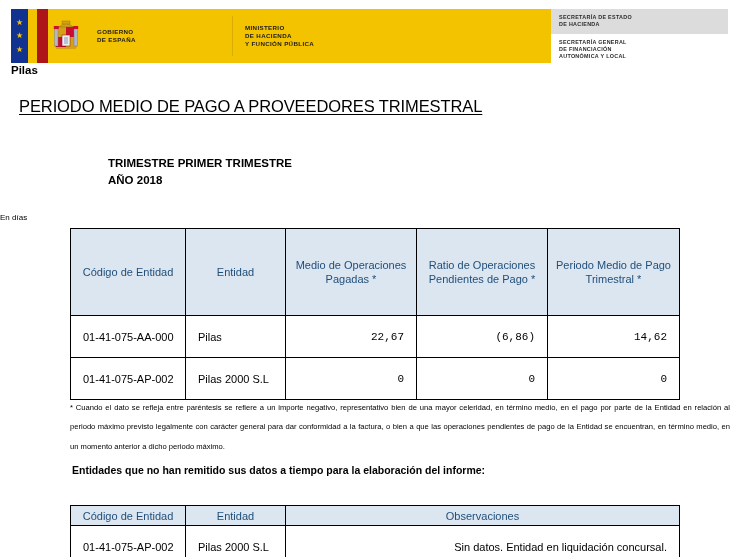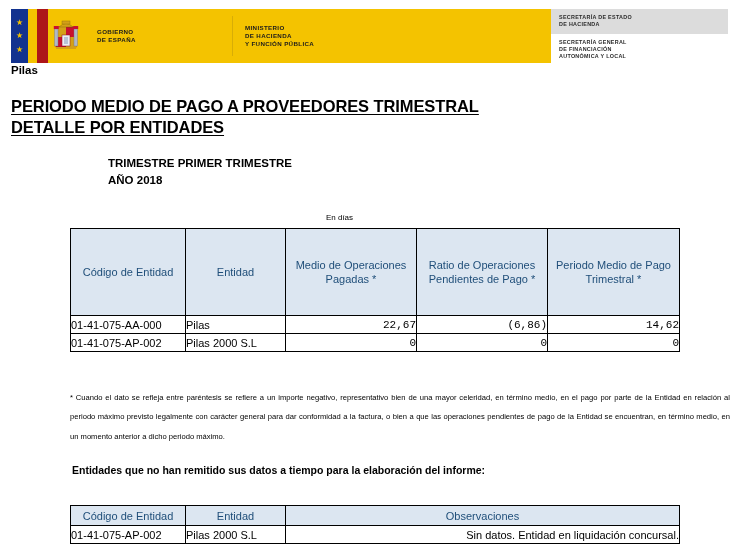--- a/index.html
+++ b/index.html
@@ -125,24 +125,24 @@
     left: 11px;
     top: 64px;
     font-size: 11.5px;
     font-weight: bold;
     color: #000;
   }
 
   
   .doc-title {
     position: absolute;
-    left: 11px;
+    left: 19px;
     top: 96px;
     font-size: 16.5px;
-    font-weight: bold;
+    font-weight: normal;
     line-height: 21px;
     letter-spacing: -0.1px;
   }
   .doc-title span {
     display: block;
     text-decoration: underline;
     text-underline-offset: 2px;
     width: fit-content;
   }
 
@@ -155,36 +155,36 @@
     font-weight: bold;
     line-height: 17px;
   }
 
   
   .unit-caption {
     position: absolute;
     left: 0;
     top: 213px;
     width: 679px;
-    text-align: center;
+    text-align: left;
     font-size: 8px;
     color: #000;
   }
 
   
   table.grid {
     border-collapse: collapse;
     table-layout: fixed;
     position: absolute;
     font-size: 11px;
   }
   table.grid th,
   table.grid td {
     border: 1px solid #000000;
-    padding: 0;
+    padding: 12px;
     vertical-align: middle;
     overflow: hidden;
     white-space: nowrap;
   }
   table.grid th {
     background: #dce6f1;
     color: #1f4e79;
     font-weight: normal;
     text-align: center;
     white-space: normal;
@@ -201,21 +201,21 @@
   #main-table th { height: 80px; }
   #main-table td { height: 17px; }
   .td-code { padding-left: 3px; text-align: left; }
   .td-entity { padding-left: 3px; text-align: left; }
   .td-num { padding-right: 4px; text-align: right; font-family: Liberation Mono, monospace; }
 
   
   .footnote {
     position: absolute;
     left: 70px;
-    top: 388px;
+    top: 398px;
     width: 660px;
     font-size: 7.6px;
     line-height: 19.4px;
     text-align: justify;
     color: #000;
   }
 
   
   .pending-heading {
     position: absolute;
@@ -289,21 +289,20 @@
       <div>DE FINANCIACIÓN</div>
       <div>AUTONÓMICA Y LOCAL</div>
     </div>
   </div>
 </div>
 
 <div class="entity-name">Pilas</div>
 
 <div class="doc-title">
   <span>PERIODO MEDIO DE PAGO A PROVEEDORES TRIMESTRAL</span>
-  <span>DETALLE POR ENTIDADES</span>
 </div>
 
 <div class="period-info">
   <div>TRIMESTRE PRIMER TRIMESTRE</div>
   <div>AÑO 2018</div>
 </div>
 
 <div class="unit-caption">En días</div>
 
 <table class="grid" id="main-table">

